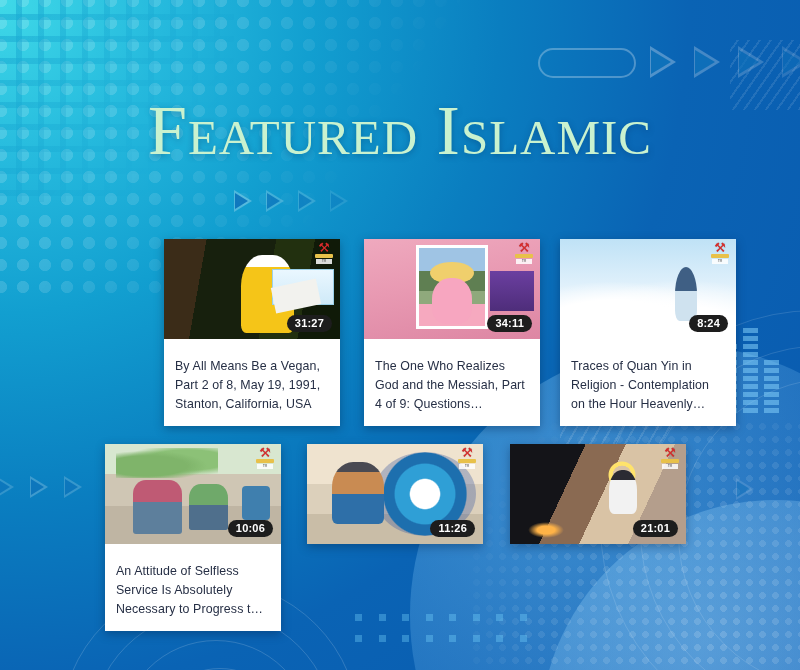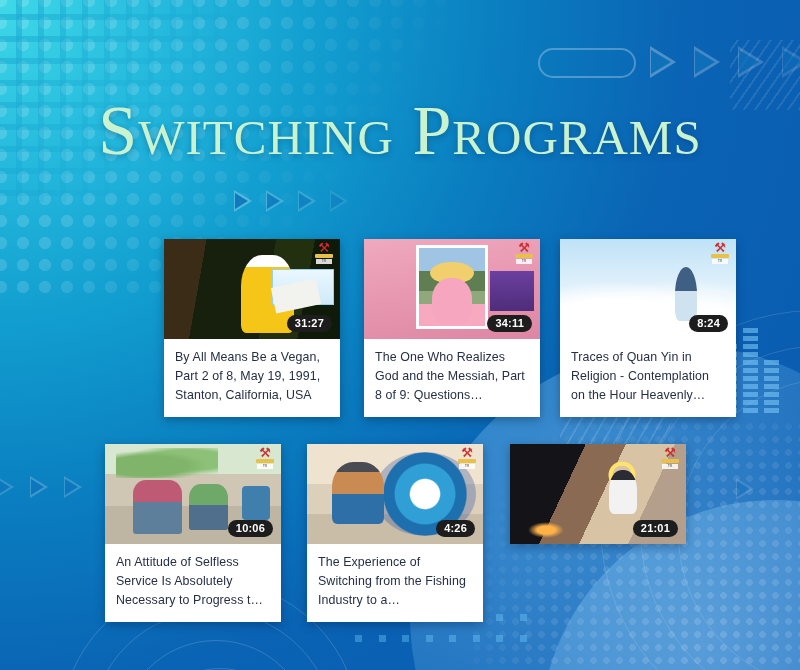--- a/index.html
+++ b/index.html
@@ -205,21 +205,21 @@
     color: #ffffff;
     font-size: 11px;
     font-weight: 700;
     letter-spacing: .2px;
     padding: 3px 8px;
     border-radius: 11px;
     line-height: 1;
   }
 
   .card-title {
-    padding: 9px 11px 12px 11px;
+    padding: 18px 11px 12px 11px;
     font-size: 12.4px;
     line-height: 1.52;
     color: #262f45;
     font-weight: 400;
     letter-spacing: .1px;
   }
 
   
   .art-vegan {
     background:
@@ -439,21 +439,21 @@
   <div class="tri tri-sm" style="left:266px; top:190px; opacity:.68;"></div>
   <div class="tri tri-sm" style="left:298px; top:190px; opacity:.50;"></div>
   <div class="tri tri-sm" style="left:330px; top:190px; opacity:.32;"></div>
 
   <div class="tri tri-sm" style="left:-4px; top:476px; opacity:.55;"></div>
   <div class="tri tri-sm" style="left:30px; top:476px; opacity:.70;"></div>
   <div class="tri tri-sm" style="left:64px; top:476px; opacity:.60;"></div>
 
   <div class="tri tri-sm" style="left:736px; top:478px; opacity:.40;"></div>
 
-  <div class="title">Switching Programs</div>
+  <div class="title">Featured Islamic</div>
 
   <div class="card" style="left:164px; top:239px;">
     <div class="thumb">
       <div class="inner art-vegan">
           <span class="ov"></span>
         </div>
       <div class="logo-mark">⚒<span class="bar"></span><span class="cap">TV</span></div>
       <div class="duration">31:27</div>
     </div>
     <div class="card-title">By All Means Be a Vegan, Part 2 of 8, May 19, 1991, Stanton, California, USA</div>
@@ -461,21 +461,21 @@
 
   <div class="card" style="left:364px; top:239px;">
     <div class="thumb">
       <div class="inner art-god">
           <span class="ov"></span>
           <span class="ov2"></span>
         </div>
       <div class="logo-mark">⚒<span class="bar"></span><span class="cap">TV</span></div>
       <div class="duration">34:11</div>
     </div>
-    <div class="card-title">The One Who Realizes God and the Messiah, Part 8 of 9: Questions…</div>
+    <div class="card-title">The One Who Realizes God and the Messiah, Part 4 of 9: Questions…</div>
   </div>
 
   <div class="card" style="left:560px; top:239px;">
     <div class="thumb">
       <div class="inner art-quan"></div>
       <div class="logo-mark">⚒<span class="bar"></span><span class="cap">TV</span></div>
       <div class="duration">8:24</div>
     </div>
     <div class="card-title">Traces of Quan Yin in Religion - Contemplation on the Hour Heavenly…</div>
   </div>
@@ -489,23 +489,22 @@
       <div class="logo-mark">⚒<span class="bar"></span><span class="cap">TV</span></div>
       <div class="duration">10:06</div>
     </div>
     <div class="card-title">An Attitude of Selfless Service Is Absolutely Necessary to Progress t…</div>
   </div>
 
   <div class="card" style="left:307px; top:444px;">
     <div class="thumb">
       <div class="inner art-fish"></div>
       <div class="logo-mark">⚒<span class="bar"></span><span class="cap">TV</span></div>
-      <div class="duration">4:26</div>
+      <div class="duration">11:26</div>
     </div>
-    <div class="card-title">The Experience of Switching from the Fishing Industry to a…</div>
   </div>
 
   <div class="card" style="left:510px; top:444px;">
     <div class="thumb">
       <div class="inner art-islam">
           <span class="glow"></span>
         </div>
       <div class="logo-mark">⚒<span class="bar"></span><span class="cap">TV</span></div>
       <div class="duration">21:01</div>
     </div>

